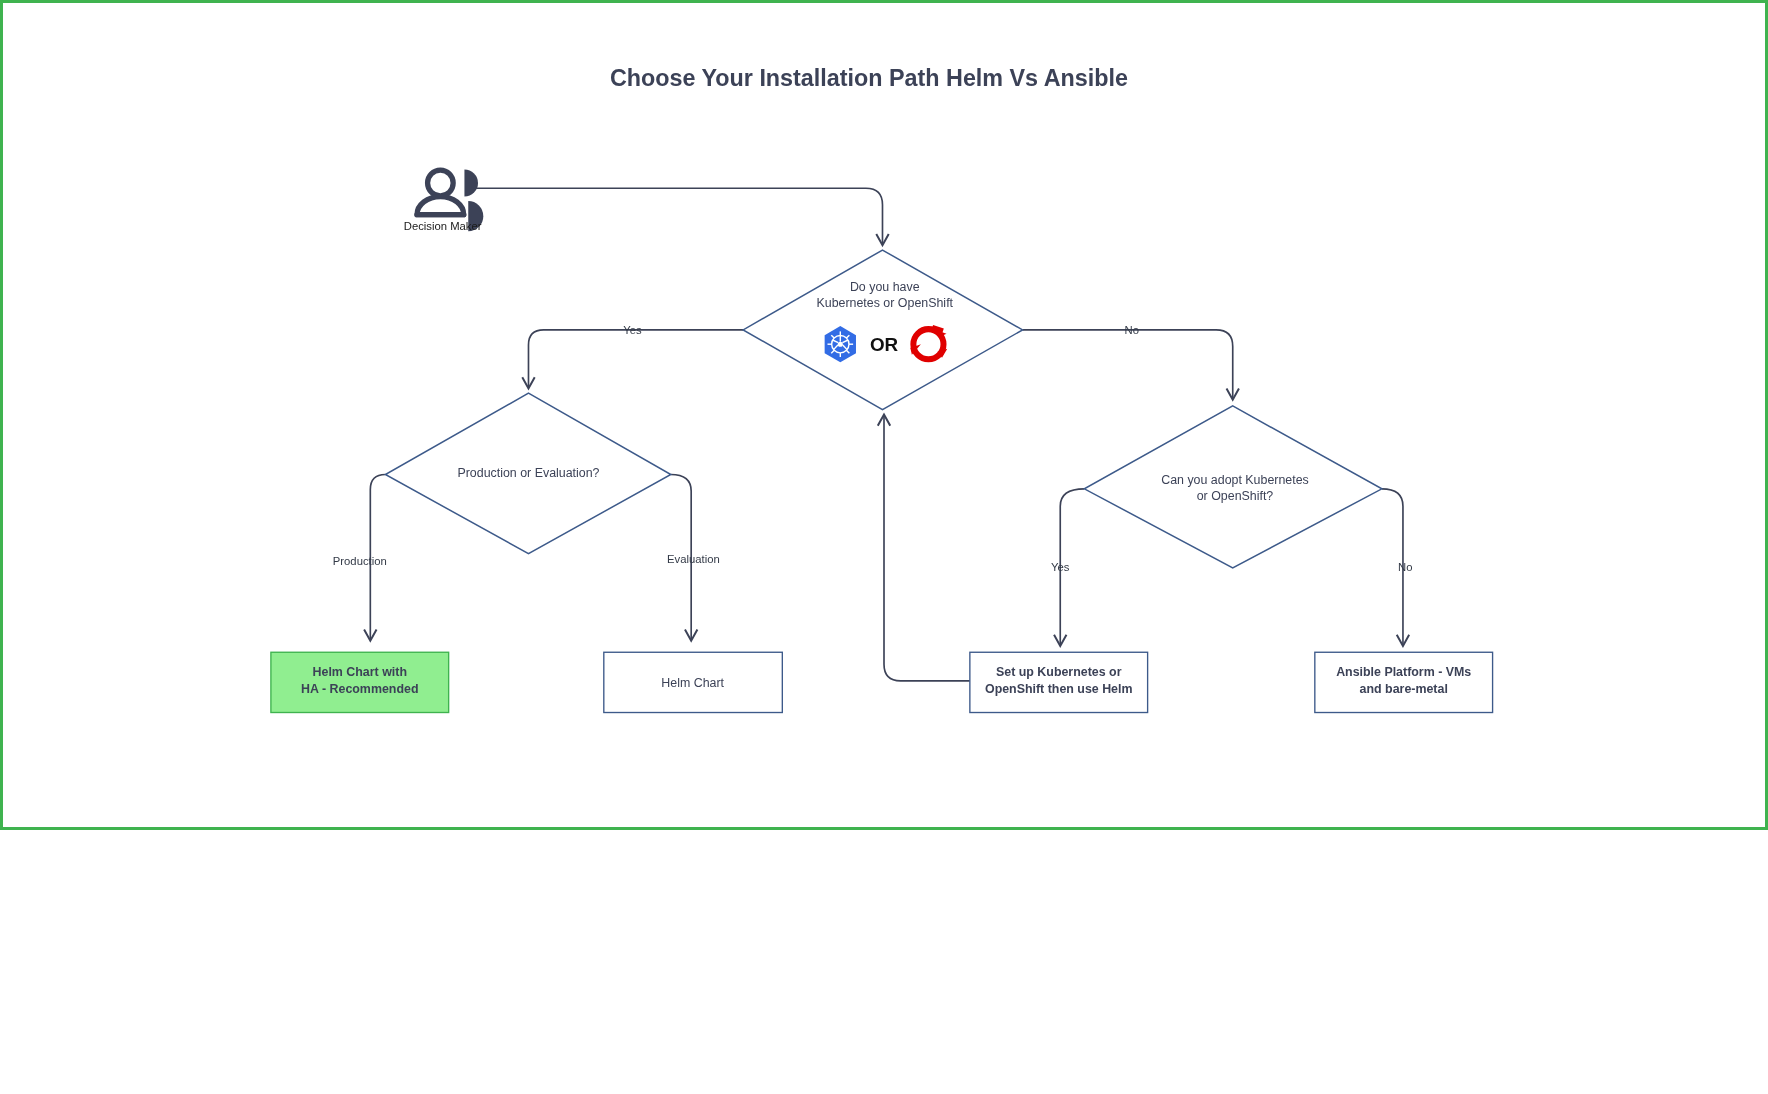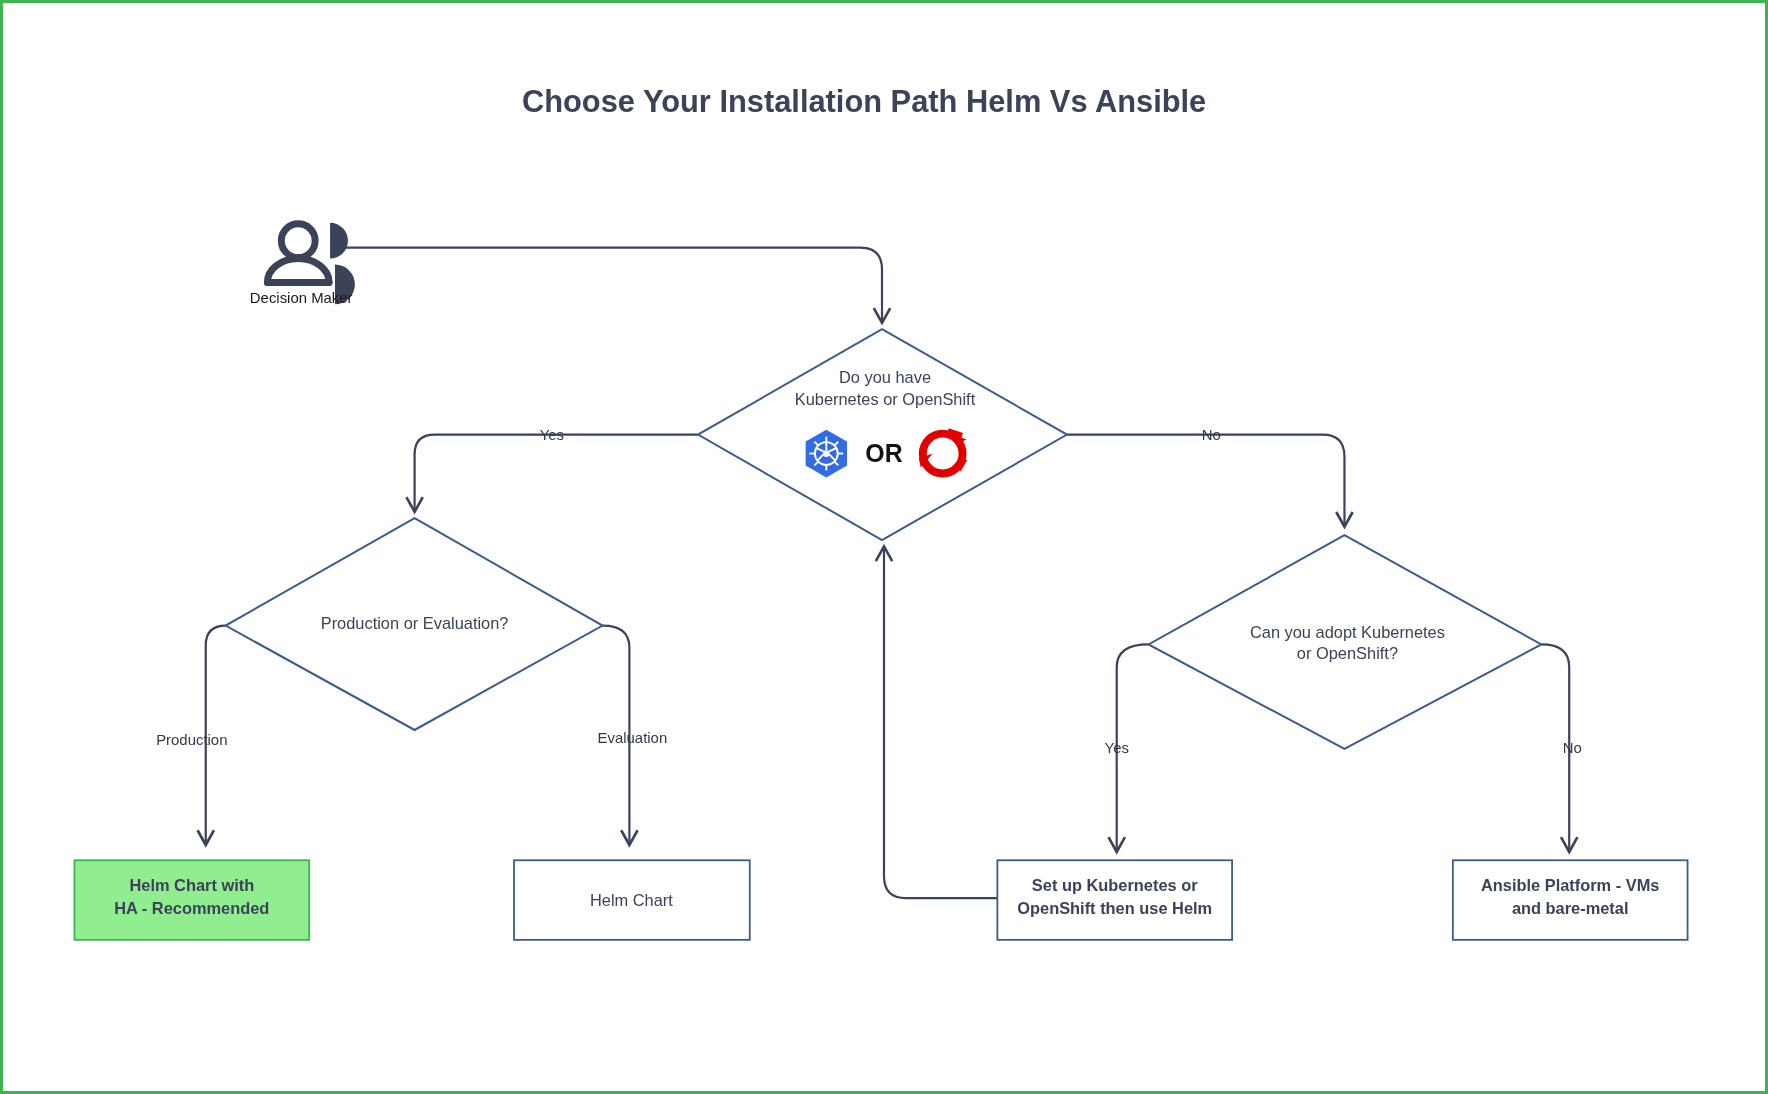--- a/index.html
+++ b/index.html
@@ -7,21 +7,21 @@
     margin: 0;
     padding: 0;
     background: #ffffff;
   }
   body {
     font-family: "Liberation Sans", sans-serif;
   }
   #canvas {
     position: relative;
     width: 1768px;
-    height: 1094px;
+    height: 830px;
     background: #ffffff;
     box-sizing: border-box;
     border: 3px solid #3fb34f;
     overflow: hidden;
   }
   #diagram {
     position: absolute;
     inset: 0;
     width: 100%;
     height: 100%;

